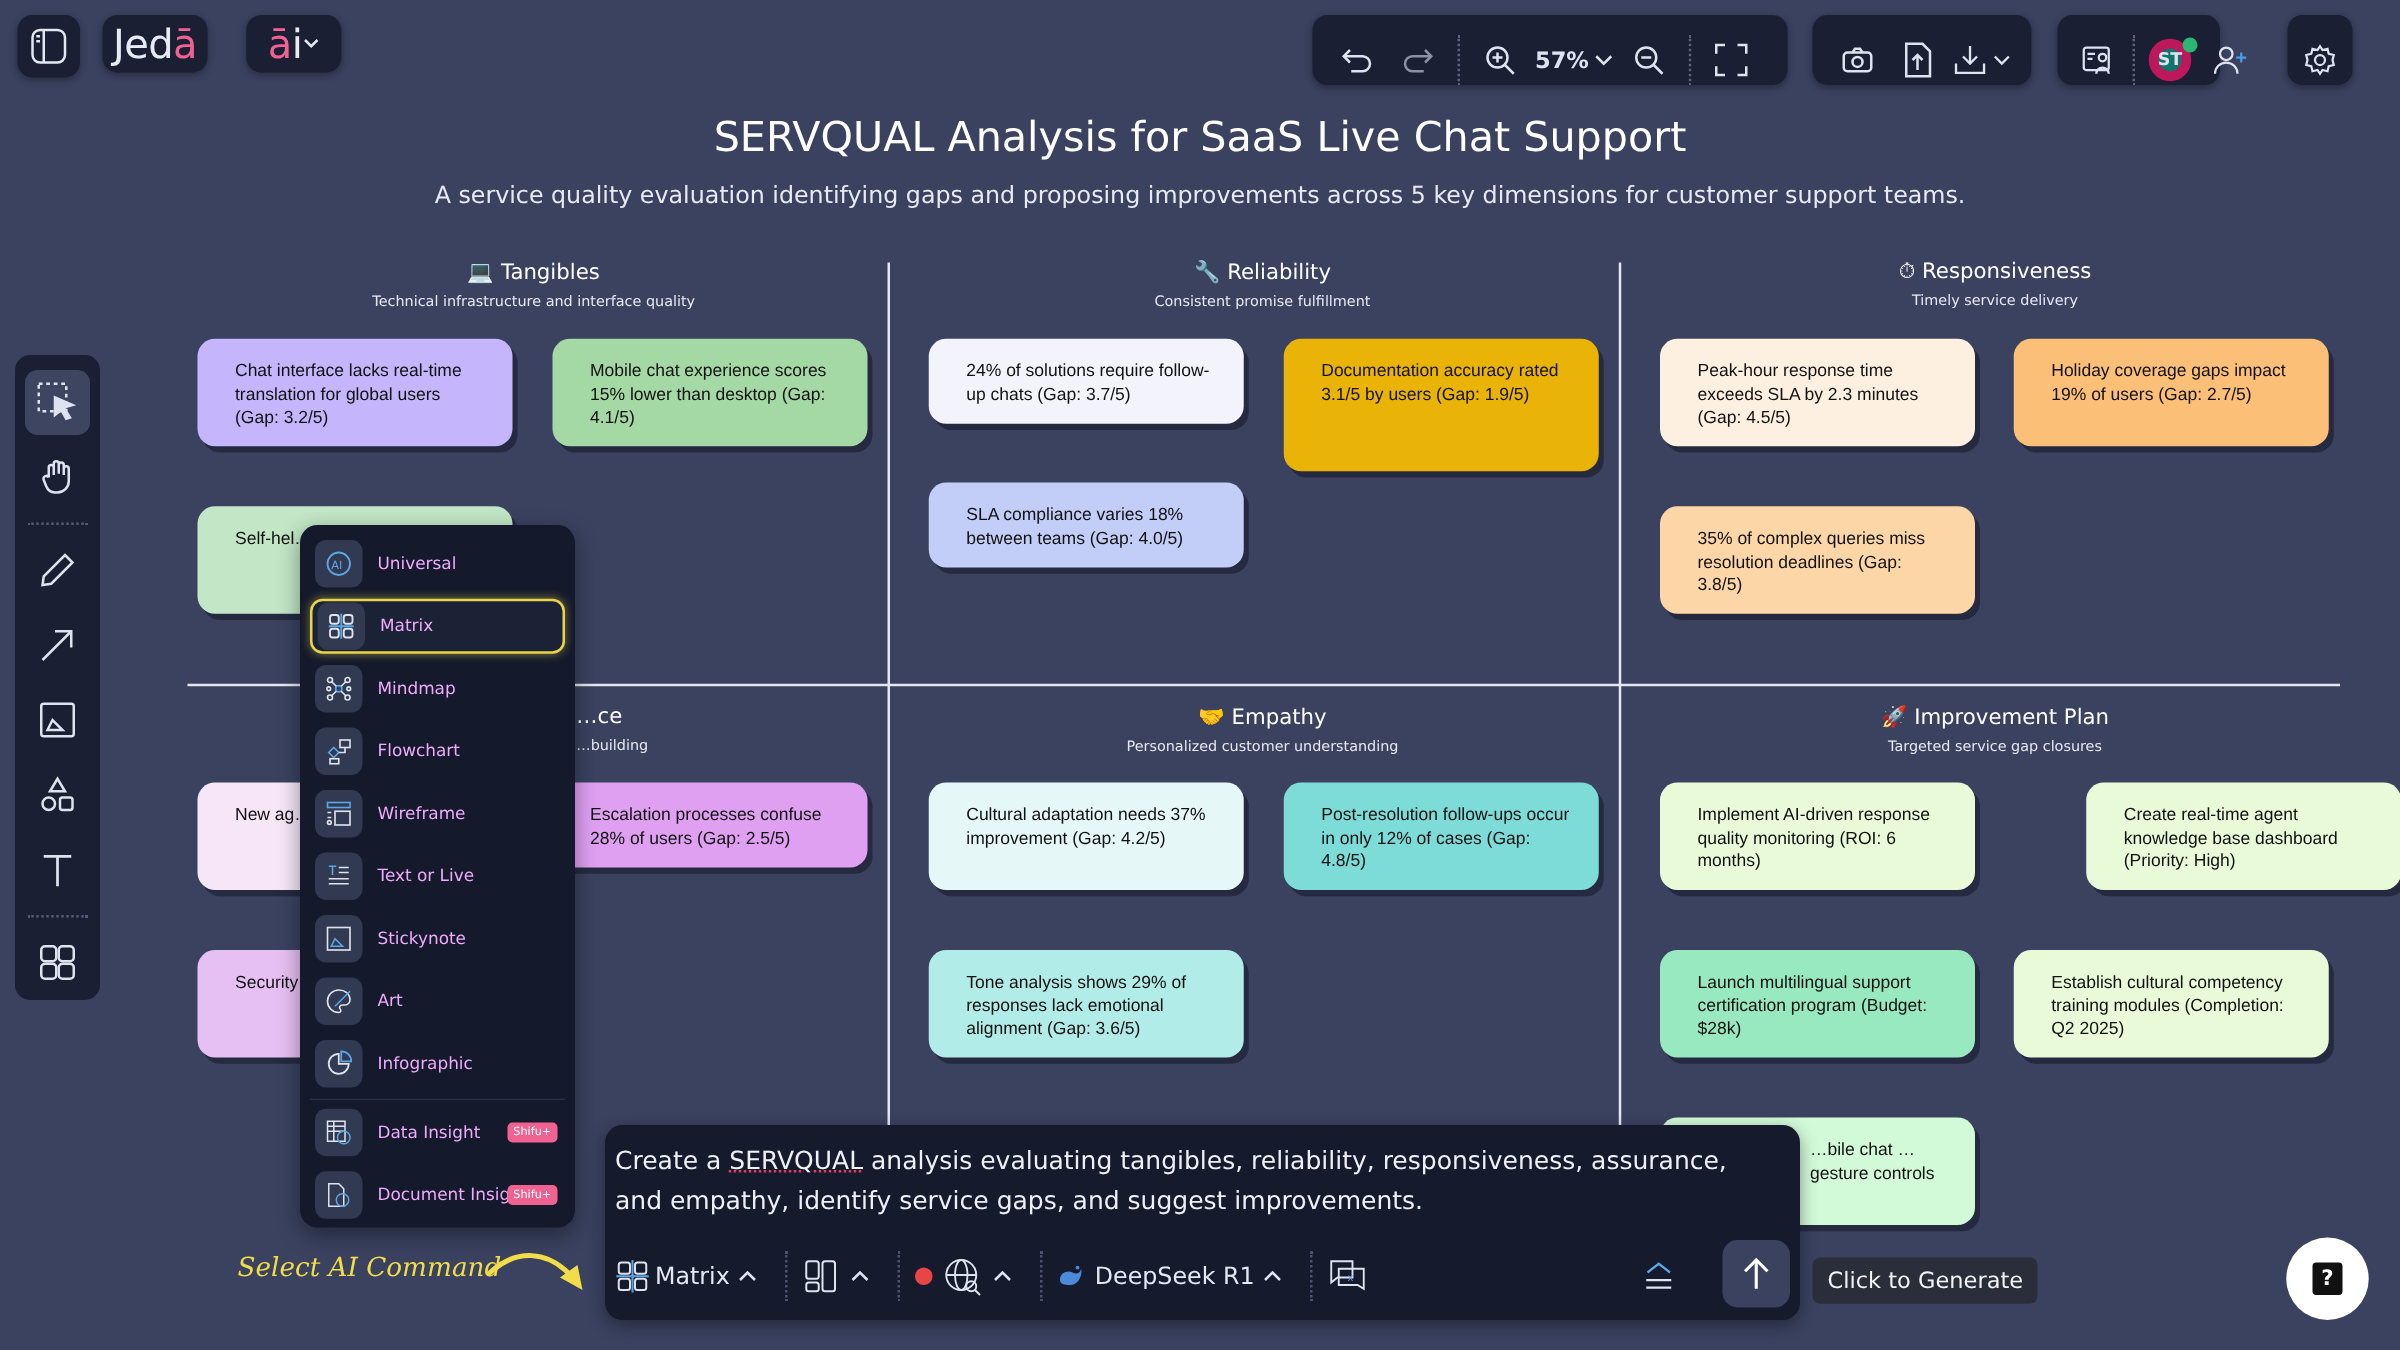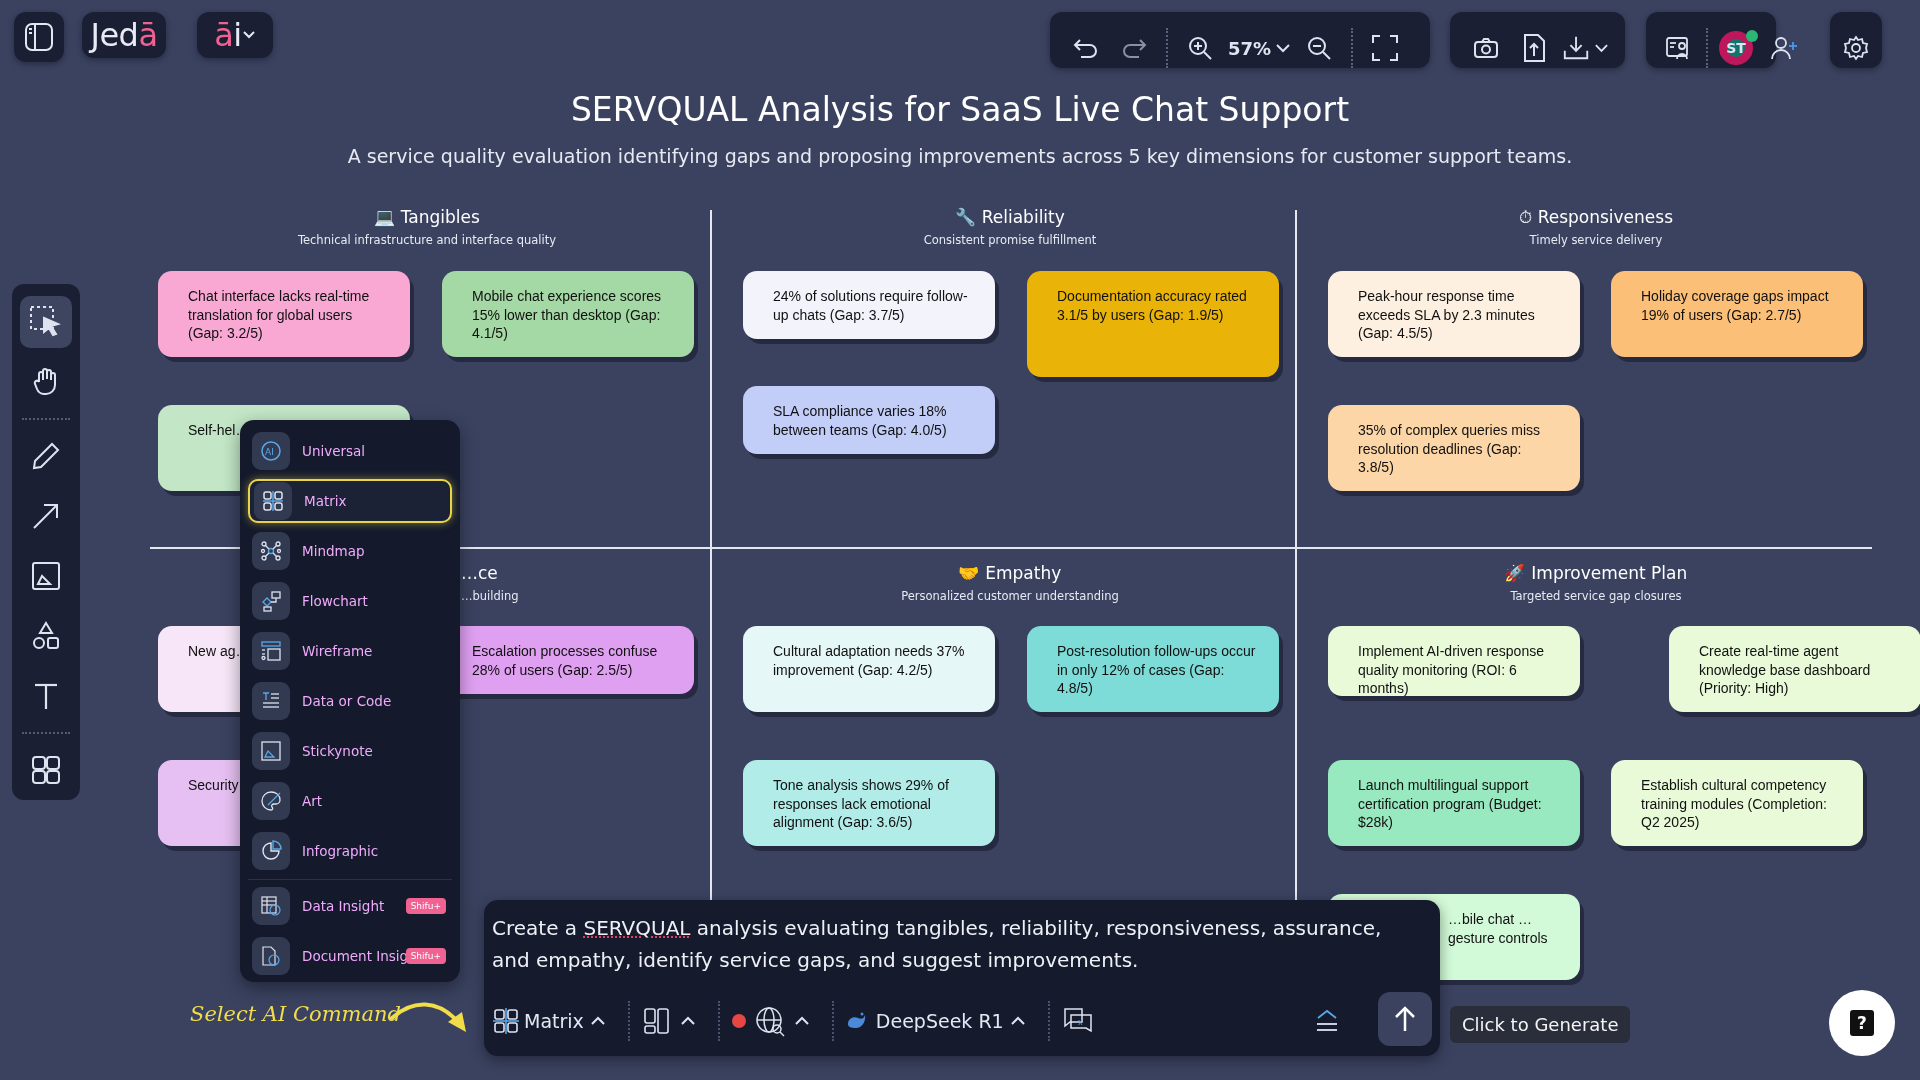--- a/index.html
+++ b/index.html
@@ -260,41 +260,41 @@
 </div>
 <div class="section-head" style="left:730px;top:563px;">
   <div class="section-title"><span>🤝</span> <span>Empathy</span></div>
   <div class="section-sub">Personalized customer understanding</div>
 </div>
 <div class="section-head" style="left:1316px;top:563px;">
   <div class="section-title"><span>🚀</span> <span>Improvement Plan</span></div>
   <div class="section-sub">Targeted service gap closures</div>
 </div>
 
-<div class="card" style="left:158px;top:271px;height:86px;background:#f9a8d4;">Chat interface lacks real-time translation for global users (Gap: 3.2/5)</div>
+<div class="card" style="left:158px;top:271px;height:86px;background:#c4b5fd;">Chat interface lacks real-time translation for global users (Gap: 3.2/5)</div>
 <div class="card" style="left:442px;top:271px;height:86px;background:#a4d8a4;">Mobile chat experience scores 15% lower than desktop (Gap: 4.1/5)</div>
 <div class="card" style="left:158px;top:405px;height:86px;background:#c2e6c6;">Self-hel… during c… (Gap: 2.…</div>
 
 <div class="card" style="left:743px;top:271px;height:68px;background:#f2f3fb;">24% of solutions require follow-up chats (Gap: 3.7/5)</div>
 <div class="card" style="left:1027px;top:271px;height:106px;background:#eab308;">Documentation accuracy rated 3.1/5 by users (Gap: 1.9/5)</div>
 <div class="card" style="left:743px;top:386px;height:68px;background:#c2cdf8;">SLA compliance varies 18% between teams (Gap: 4.0/5)</div>
 
 <div class="card" style="left:1328px;top:271px;height:86px;background:#fdf0e0;">Peak-hour response time exceeds SLA by 2.3 minutes (Gap: 4.5/5)</div>
 <div class="card" style="left:1611px;top:271px;height:86px;background:#fbbf78;">Holiday coverage gaps impact 19% of users (Gap: 2.7/5)</div>
 <div class="card" style="left:1328px;top:405px;height:86px;background:#fcd6a6;">35% of complex queries miss resolution deadlines (Gap: 3.8/5)</div>
 
 <div class="card" style="left:158px;top:626px;height:86px;background:#f6e6f8;">New ag… on prod… 3.4/5)</div>
 <div class="card" style="left:442px;top:626px;height:68px;background:#e0a0f2;">Escalation processes confuse 28% of users (Gap: 2.5/5)</div>
 <div class="card" style="left:158px;top:760px;height:86px;background:#e6c0f2;">Security… explana… (Gap: 3.…</div>
 
 <div class="card" style="left:743px;top:626px;height:86px;background:#e6f7f8;">Cultural adaptation needs 37% improvement (Gap: 4.2/5)</div>
 <div class="card" style="left:1027px;top:626px;height:86px;background:#7edcd8;">Post-resolution follow-ups occur in only 12% of cases (Gap: 4.8/5)</div>
 <div class="card" style="left:743px;top:760px;height:86px;background:#b2ece8;">Tone analysis shows 29% of responses lack emotional alignment (Gap: 3.6/5)</div>
 
-<div class="card" style="left:1328px;top:626px;height:70px;background:#e8fad8;">Implement AI-driven response quality monitoring (ROI: 6 months)</div>
+<div class="card" style="left:1328px;top:626px;height:86px;background:#e8fad8;">Implement AI-driven response quality monitoring (ROI: 6 months)</div>
 <div class="card" style="left:1669px;top:626px;height:86px;background:#e8fad8;">Create real-time agent knowledge base dashboard (Priority: High)</div>
 <div class="card" style="left:1328px;top:760px;height:86px;background:#98e8c0;">Launch multilingual support certification program (Budget: $28k)</div>
 <div class="card" style="left:1611px;top:760px;height:86px;background:#e8fad8;">Establish cultural competency training modules (Completion: Q2 2025)</div>
 <div class="card" style="left:1328px;top:894px;height:86px;background:#d2fad8;padding-left:120px;">…bile chat … gesture controls</div>
 
 <div class="ai-menu">
   <div class="menu-item">
     <div class="menu-icon">
         <svg width="22" height="22" viewBox="0 0 22 22" fill="none" stroke="#5aa7e6" stroke-width="1.5">
           <circle cx="11" cy="11" r="9"></circle>
@@ -357,21 +357,21 @@
   <div class="menu-item">
     <div class="menu-icon">
         <svg width="22" height="22" viewBox="0 0 22 22" fill="none" stroke="#dfe3ef" stroke-width="1.3">
           <path d="M3 3 H9 M6 3 V10" stroke="#5aa7e6"></path>
           <line x1="11" y1="4" x2="19" y2="4"></line>
           <line x1="11" y1="8" x2="19" y2="8"></line>
           <line x1="3" y1="13" x2="19" y2="13"></line>
           <line x1="3" y1="17" x2="19" y2="17"></line>
         </svg>
       </div>
-    <span class="menu-label">Data or Code</span>
+    <span class="menu-label">Text or Live</span>
   </div>
   <div class="menu-item">
     <div class="menu-icon">
         <svg width="22" height="22" viewBox="0 0 22 22" fill="none" stroke="#dfe3ef" stroke-width="1.3">
           <rect x="2" y="2" width="18" height="18"></rect>
           <path d="M5 17 L8 11 L14 17 Z" stroke="#5aa7e6"></path>
         </svg>
       </div>
     <span class="menu-label">Stickynote</span>
   </div>

